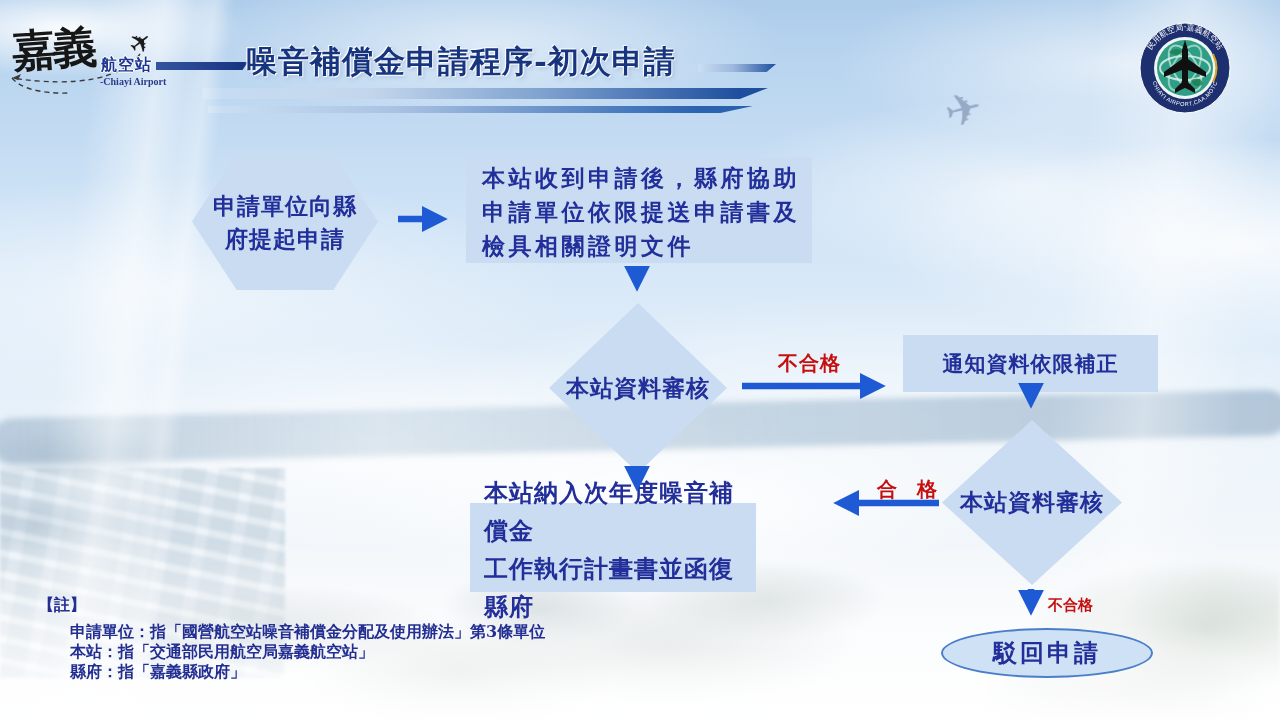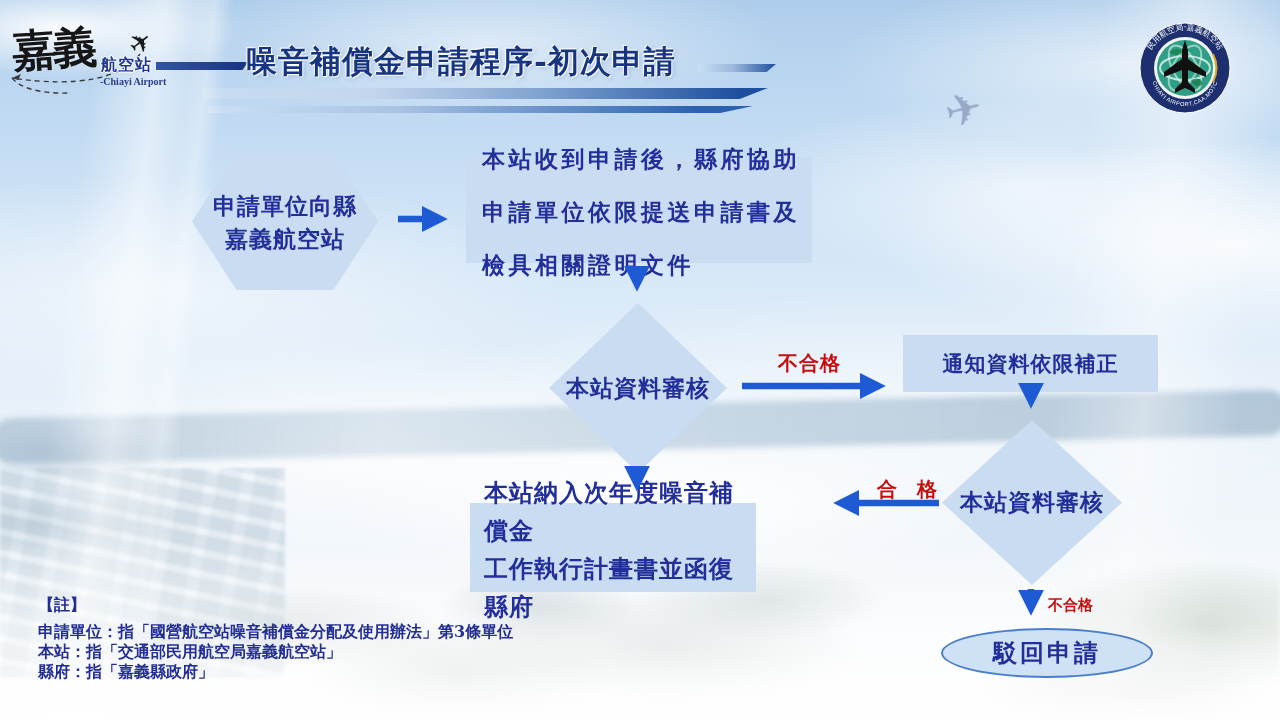--- a/index.html
+++ b/index.html
@@ -64,38 +64,38 @@
     background:linear-gradient(90deg,rgba(255,255,255,.2),#a9c2e2 35%,#2a62b0 90%);
     clip-path:polygon(0 0,100% 0,94% 100%,0 100%);}
   .sky-plane{left:945px;top:84px;font-size:44px;color:#8a9cbb;opacity:.8;transform:rotate(-14deg);filter:blur(.4px);}
   .emblem{left:1139px;top:22px;}
   
   .shape{display:flex;flex-direction:column;align-items:center;justify-content:center;
          color:#222e99;font-weight:700;}
   .hexagon{left:192px;top:153px;width:186px;height:137px;background:#c9dcf2;font-size:23px;line-height:33px;letter-spacing:1px;
     clip-path:polygon(24% 0,76% 0,100% 50%,76% 100%,24% 100%,0 50%);}
   .rect1{left:466px;top:157px;width:346px;height:106px;background:#c9dcf2;font-size:23px;line-height:34px;
-    letter-spacing:3.5px;align-items:flex-start;padding:3px 0 0 16px;box-sizing:border-box;text-align:left;gap:19px;}
+    letter-spacing:3.5px;align-items:flex-start;padding:3px 0 0 16px;box-sizing:border-box;text-align:left;}
   .diamond{background:#c9dcf2;font-size:23px;letter-spacing:1px;clip-path:polygon(50% 0,100% 50%,50% 100%,0 50%);}
   .diamond1{left:549px;top:303px;width:178px;height:170px;}
   .diamond2{left:942px;top:420px;width:180px;height:165px;}
   .rect2{left:903px;top:335px;width:255px;height:57px;background:#c9dcf2;font-size:21px;letter-spacing:1px;}
   .rect3{left:470px;top:503px;width:286px;height:89px;background:#c9dcf2;font-size:24px;line-height:38px;
     letter-spacing:1px;align-items:flex-start;padding:4px 8px 0 14px;box-sizing:border-box;text-align:left;}
   .ellipse{left:941px;top:628px;width:212px;height:50px;background:#cfe2f5;border:2px solid #4a7ec9;border-radius:50%;
     font-size:24px;letter-spacing:3px;box-sizing:border-box;}
   .arrows{left:0;top:0;pointer-events:none;}
   .red-label{color:#c50f0f;font-weight:700;white-space:nowrap;}
   .lbl-fail1{left:778px;top:350px;font-size:20px;letter-spacing:1px;}
   .lbl-pass{left:853px;top:476px;font-size:20px;margin-left:24px;}
   .lbl-fail2{left:1048px;top:596px;font-size:15px;}
   
   .notes{left:38px;top:595px;color:#232e93;font-weight:700;}
   .notes-header{font-size:16px;margin-bottom:6px;}
-  .notes-line{font-size:16px;line-height:20px;white-space:nowrap;}
+  .notes-line{font-size:16px;line-height:20px;white-space:nowrap;margin-left:32px;}
 </style>
 </head>
 <body>
 
 <div class="stage">
 
   <div class="abs bg-clouds"></div>
   <div class="abs bg-river"></div>
   <div class="abs bg-aerial"></div>
   <div class="abs bg-ponds"></div>
@@ -139,21 +139,21 @@
     <text font-family="'DejaVu Sans',sans-serif" font-size="8" fill="#ffffff">
       <textPath href="#arcTop" startOffset="50%" text-anchor="middle">民用航空局·嘉義航空站</textPath>
     </text>
     <text font-family="'Liberation Sans',sans-serif" font-size="5.6" fill="#ffffff" letter-spacing=".5">
       <textPath href="#arcBot" startOffset="50%" text-anchor="middle">CHIAYI AIRPORT,CAA,MOTC</textPath>
     </text>
   </svg>
 
   <div class="abs shape hexagon">
     <span>申請單位向縣</span>
-    <span>嘉義航空站</span>
+    <span>府提起申請</span>
   </div>
 
   <div class="abs shape rect1">
     <span>本站收到申請後，縣府協助</span>
     <span>申請單位依限提送申請書及</span>
     <span>檢具相關證明文件</span>
   </div>
 
   <div class="abs shape diamond diamond1">
     <span>本站資料審核</span>

